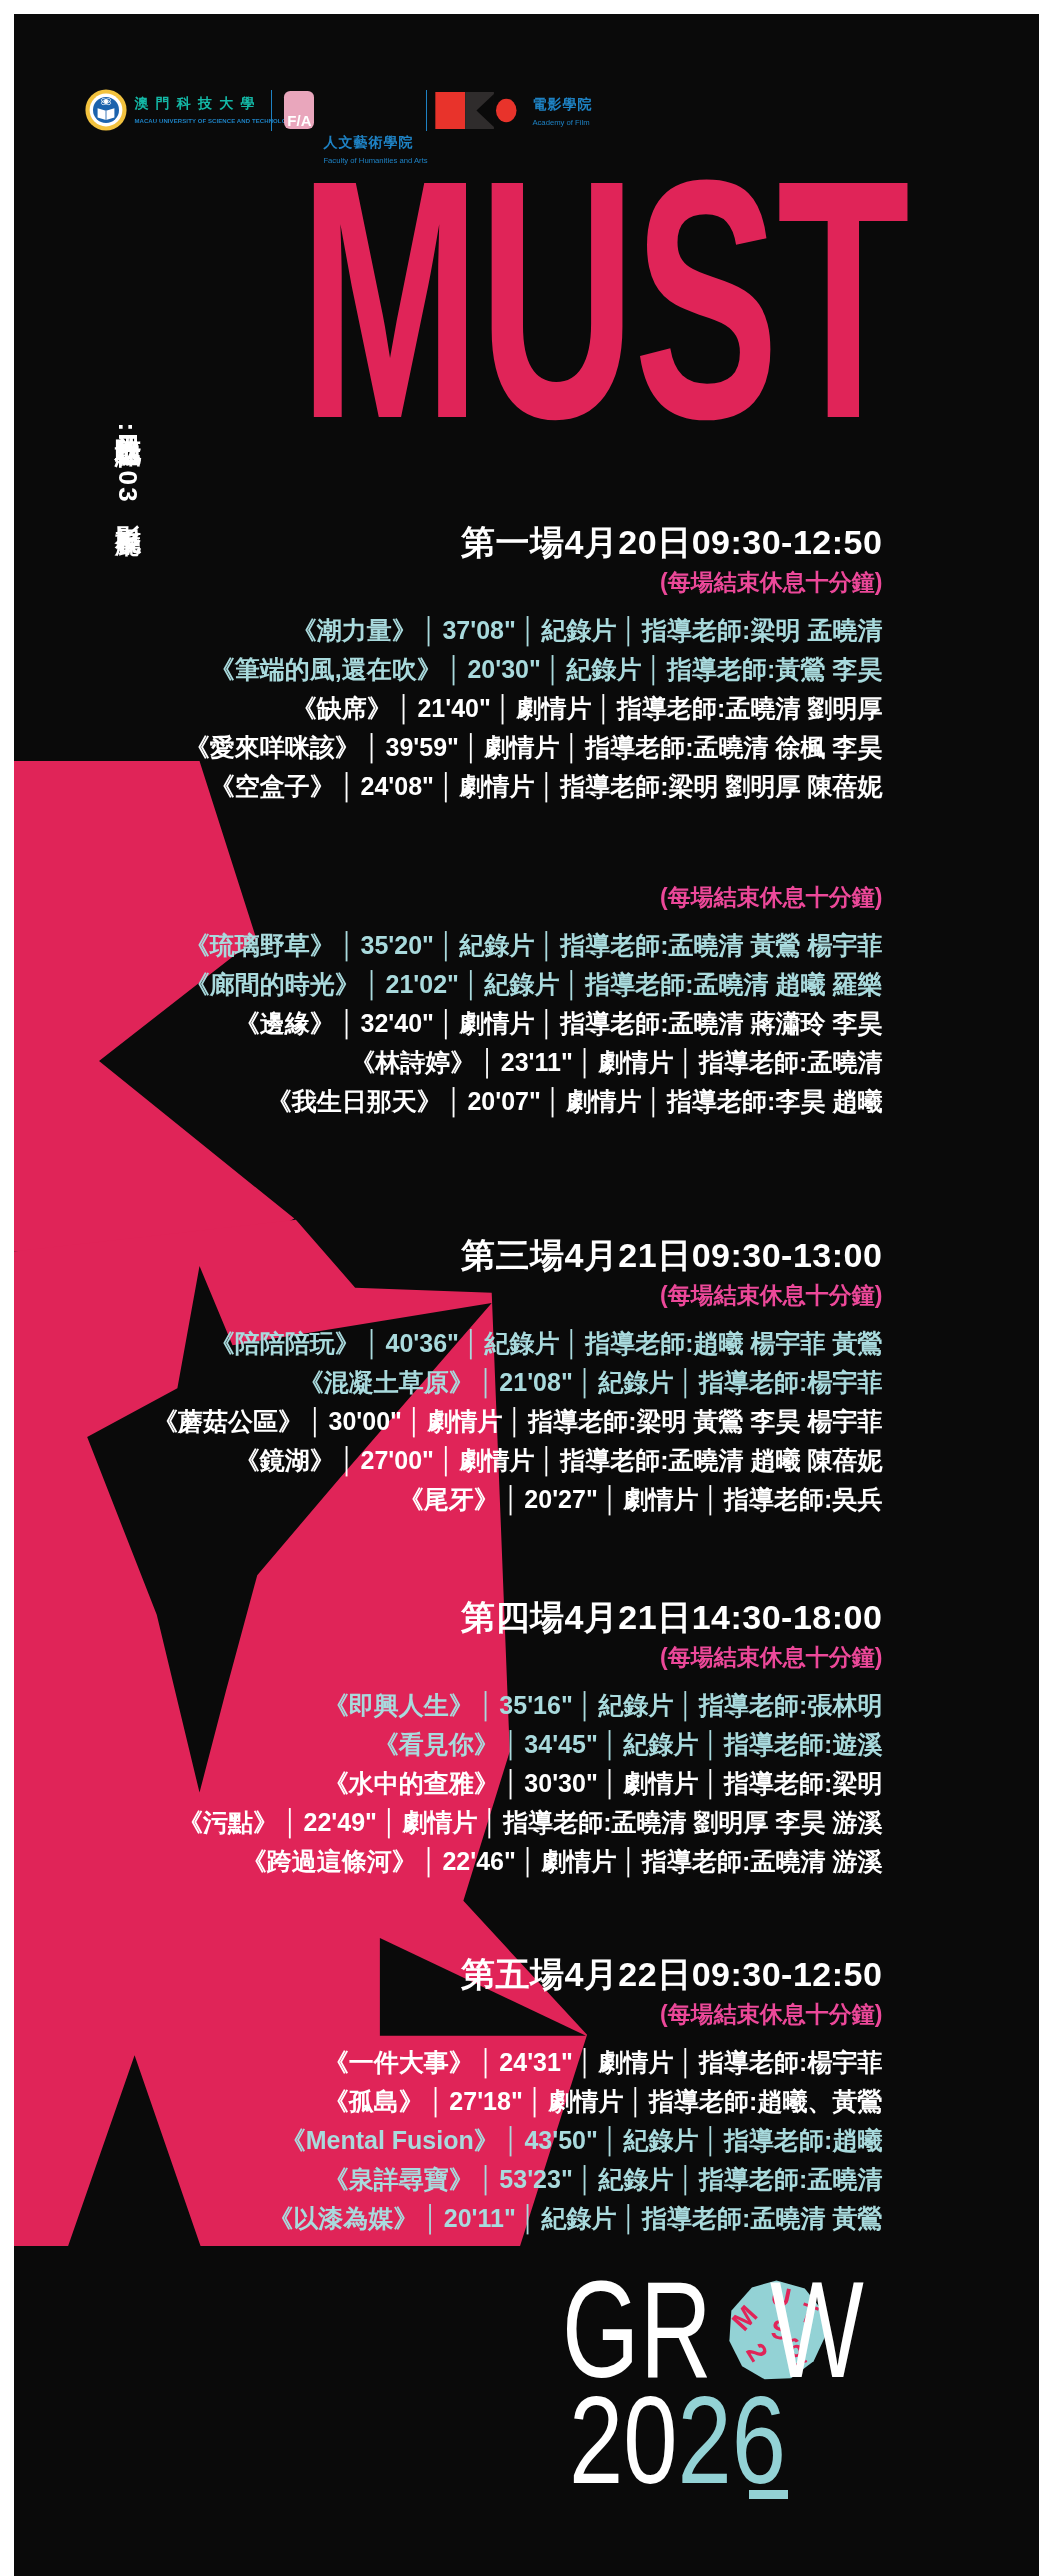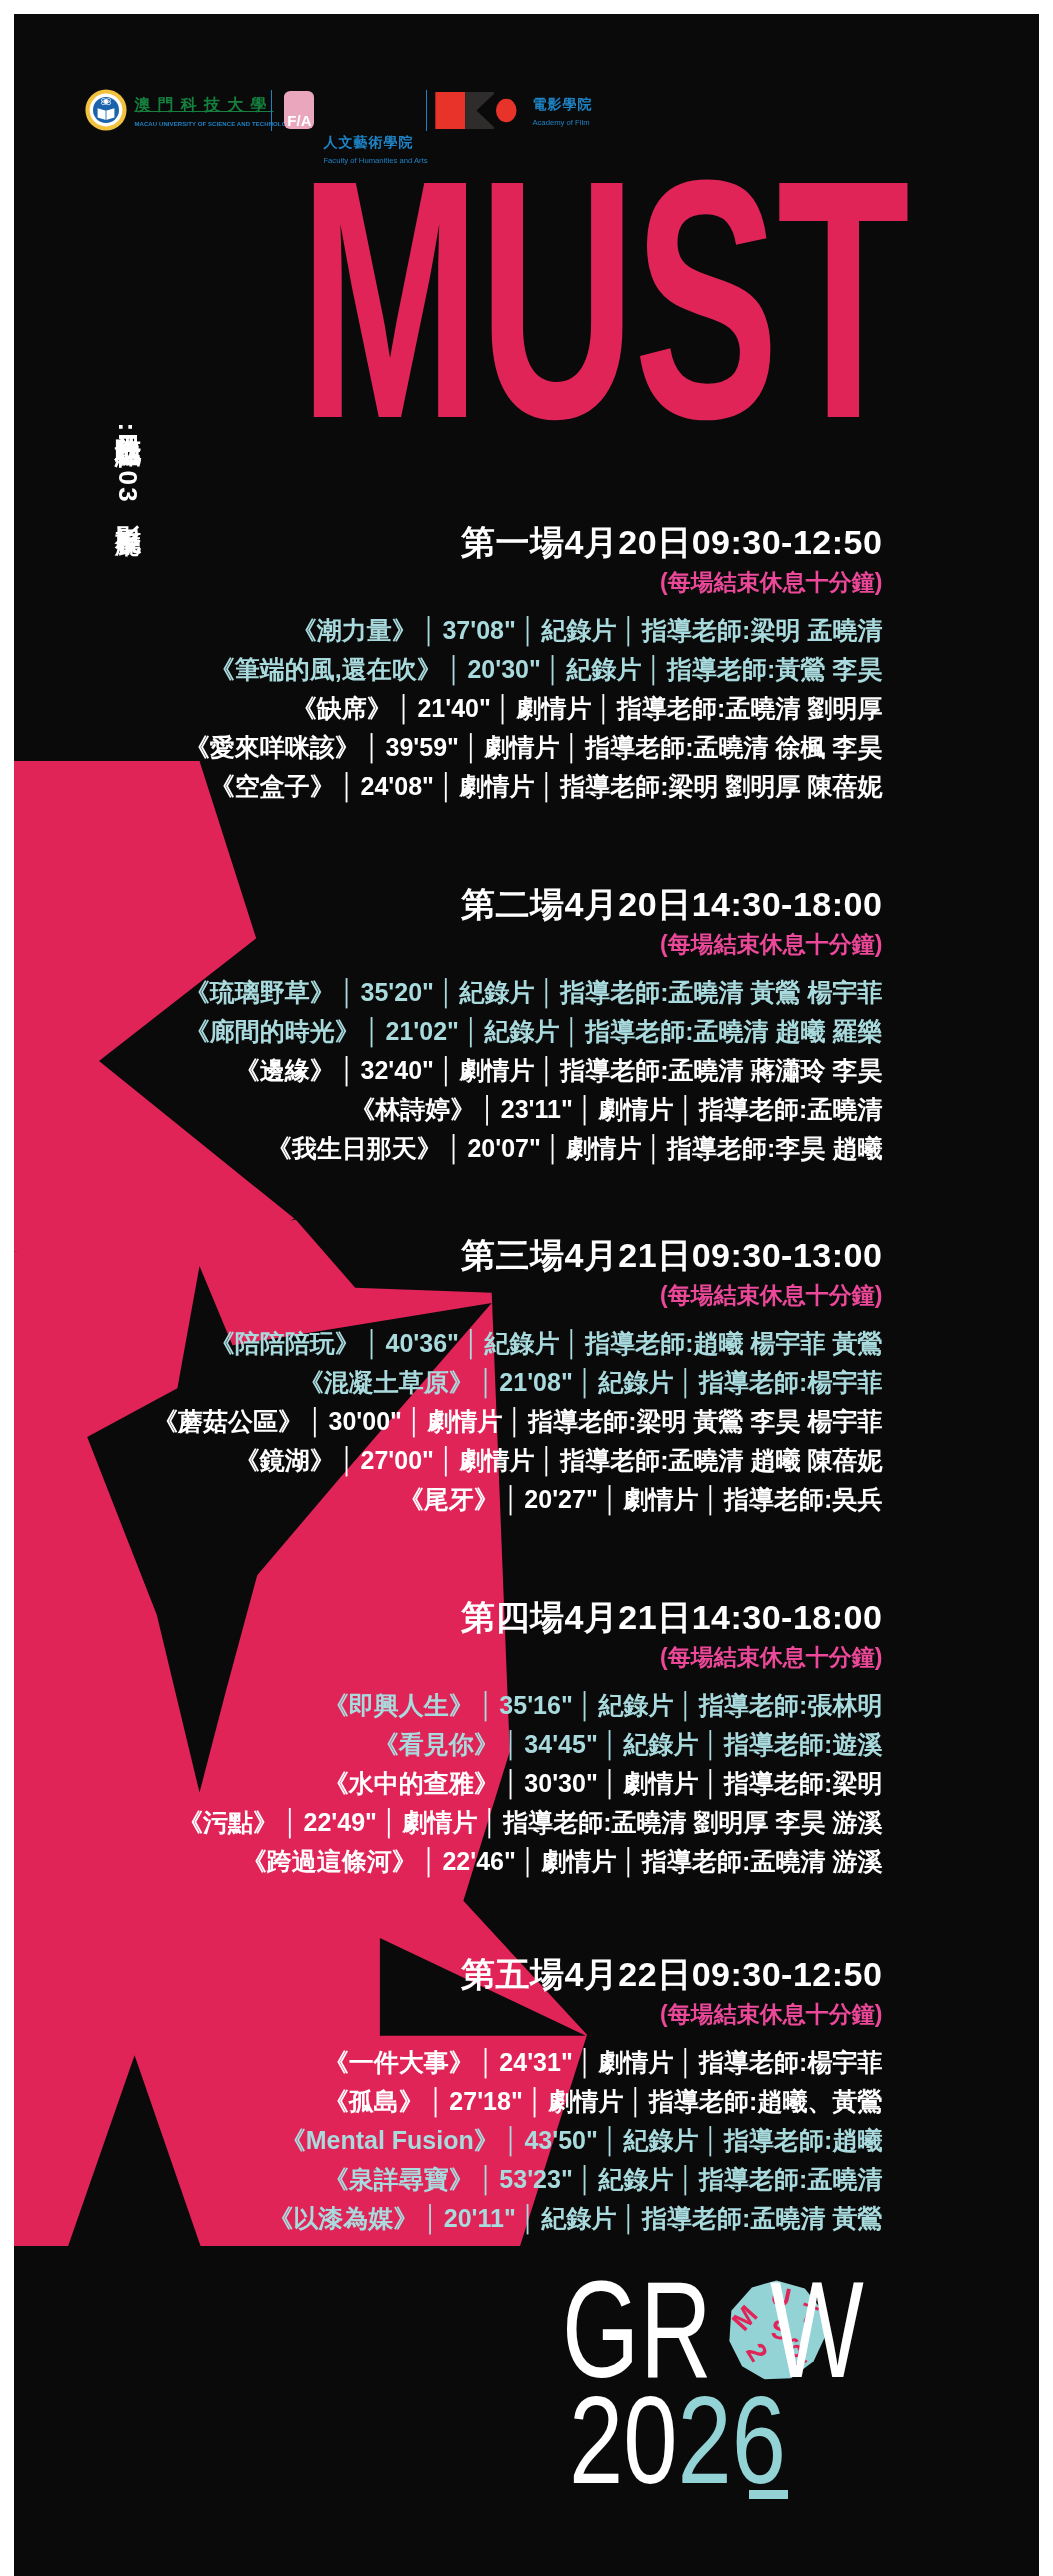--- a/index.html
+++ b/index.html
@@ -6,21 +6,21 @@
   *{box-sizing:border-box;}
   body{font-family:"Liberation Sans","DejaVu Sans",sans-serif;}
   .page{position:relative;width:1054px;height:2599px;background:#ffffff;overflow:hidden;}
   .poster{position:absolute;left:14.4px;top:14.4px;width:1025px;height:2570px;background:#0a0a0a;overflow:hidden;}
   .bg{position:absolute;left:0;top:0;width:1025px;height:2570px;z-index:0;}
 
   
   .logos{position:absolute;left:0;top:0;width:1025px;height:155px;z-index:3;}
   .seal{position:absolute;left:71px;top:75px;width:42px;height:42px;}
   .univ-text{position:absolute;left:120px;top:81px;width:144px;}
-  .univ-cjk{color:#15803d;font-size:16px;font-weight:700;letter-spacing:7.2px;white-space:nowrap;text-decoration:underline;}
+  .univ-cjk{color:#14b8a6;font-size:14px;font-weight:700;letter-spacing:7.2px;white-space:nowrap;}
   .univ-en{color:#1e82c4;font-size:6px;font-weight:700;letter-spacing:0.1px;margin-top:4.6px;white-space:nowrap;}
   .vdiv{position:absolute;top:76px;width:1px;height:41px;background:#1e82c4;}
   .vdiv.d1{left:257px;}
   .vdiv.d2{left:412px;}
   .fa-logo{position:absolute;left:270px;top:77px;width:30px;height:38px;background:#e9a6bc;border-radius:6.2px;
            display:flex;align-items:flex-end;justify-content:center;color:#ffffff;
            font-weight:700;font-size:15px;}
   .org-text{position:absolute;top:82px;}
   .org-text.fac{left:309px;margin-top:38px;}
   .org-text.acad{left:518px;}
@@ -138,21 +138,20 @@
 
   <div class="film-row">《缺席》 │ 21'40" │ 劇情片 │ 指導老師:孟曉清 劉明厚</div>
 
   <div class="film-row">《愛來咩咪該》 │ 39'59" │ 劇情片 │ 指導老師:孟曉清 徐楓 李昊</div>
 
   <div class="film-row">《空盒子》 │ 24'08" │ 劇情片 │ 指導老師:梁明 劉明厚 陳蓓妮</div>
 </div>
   </section>
 
   <section class="session s2">
-    <div class="session-title">第二場4月20日14:30-18:00</div>
     <div class="session-note">(每場結束休息十分鐘)</div>
     <div class="session-films">
   <div class="film-row doc">《琉璃野草》 │ 35'20" │ 紀錄片 │ 指導老師:孟曉清 黃鶯 楊宇菲</div>
 
   <div class="film-row doc">《廊間的時光》 │ 21'02" │ 紀錄片 │ 指導老師:孟曉清 趙曦 羅樂</div>
 
   <div class="film-row">《邊緣》 │ 32'40" │ 劇情片 │ 指導老師:孟曉清 蔣瀟玲 李昊</div>
 
   <div class="film-row">《林詩婷》 │ 23'11" │ 劇情片 │ 指導老師:孟曉清</div>
 

